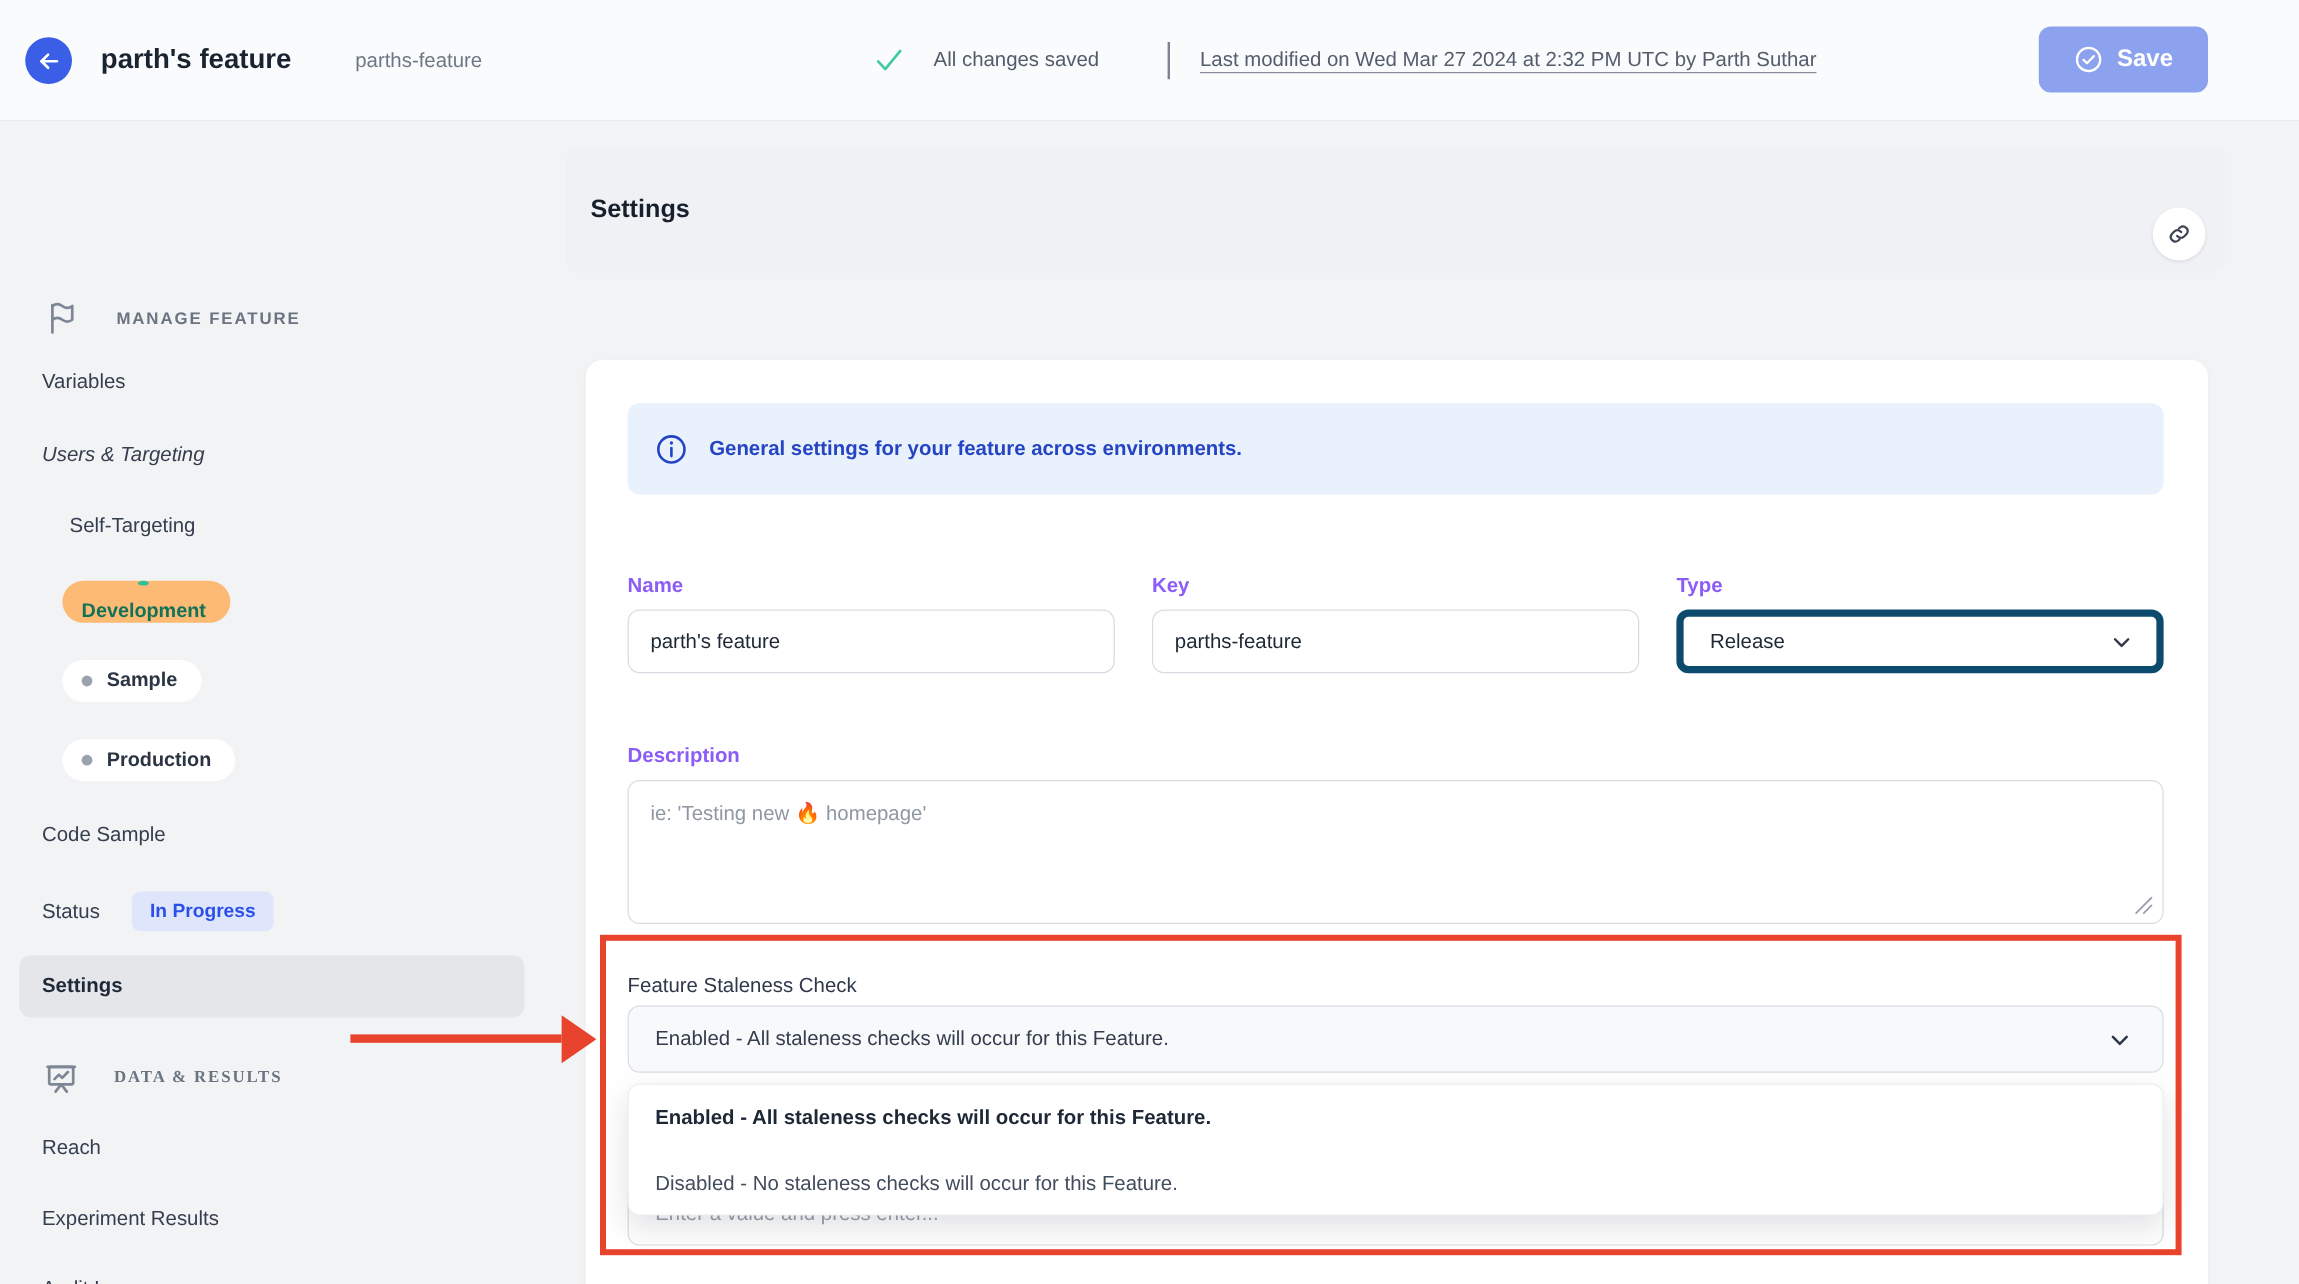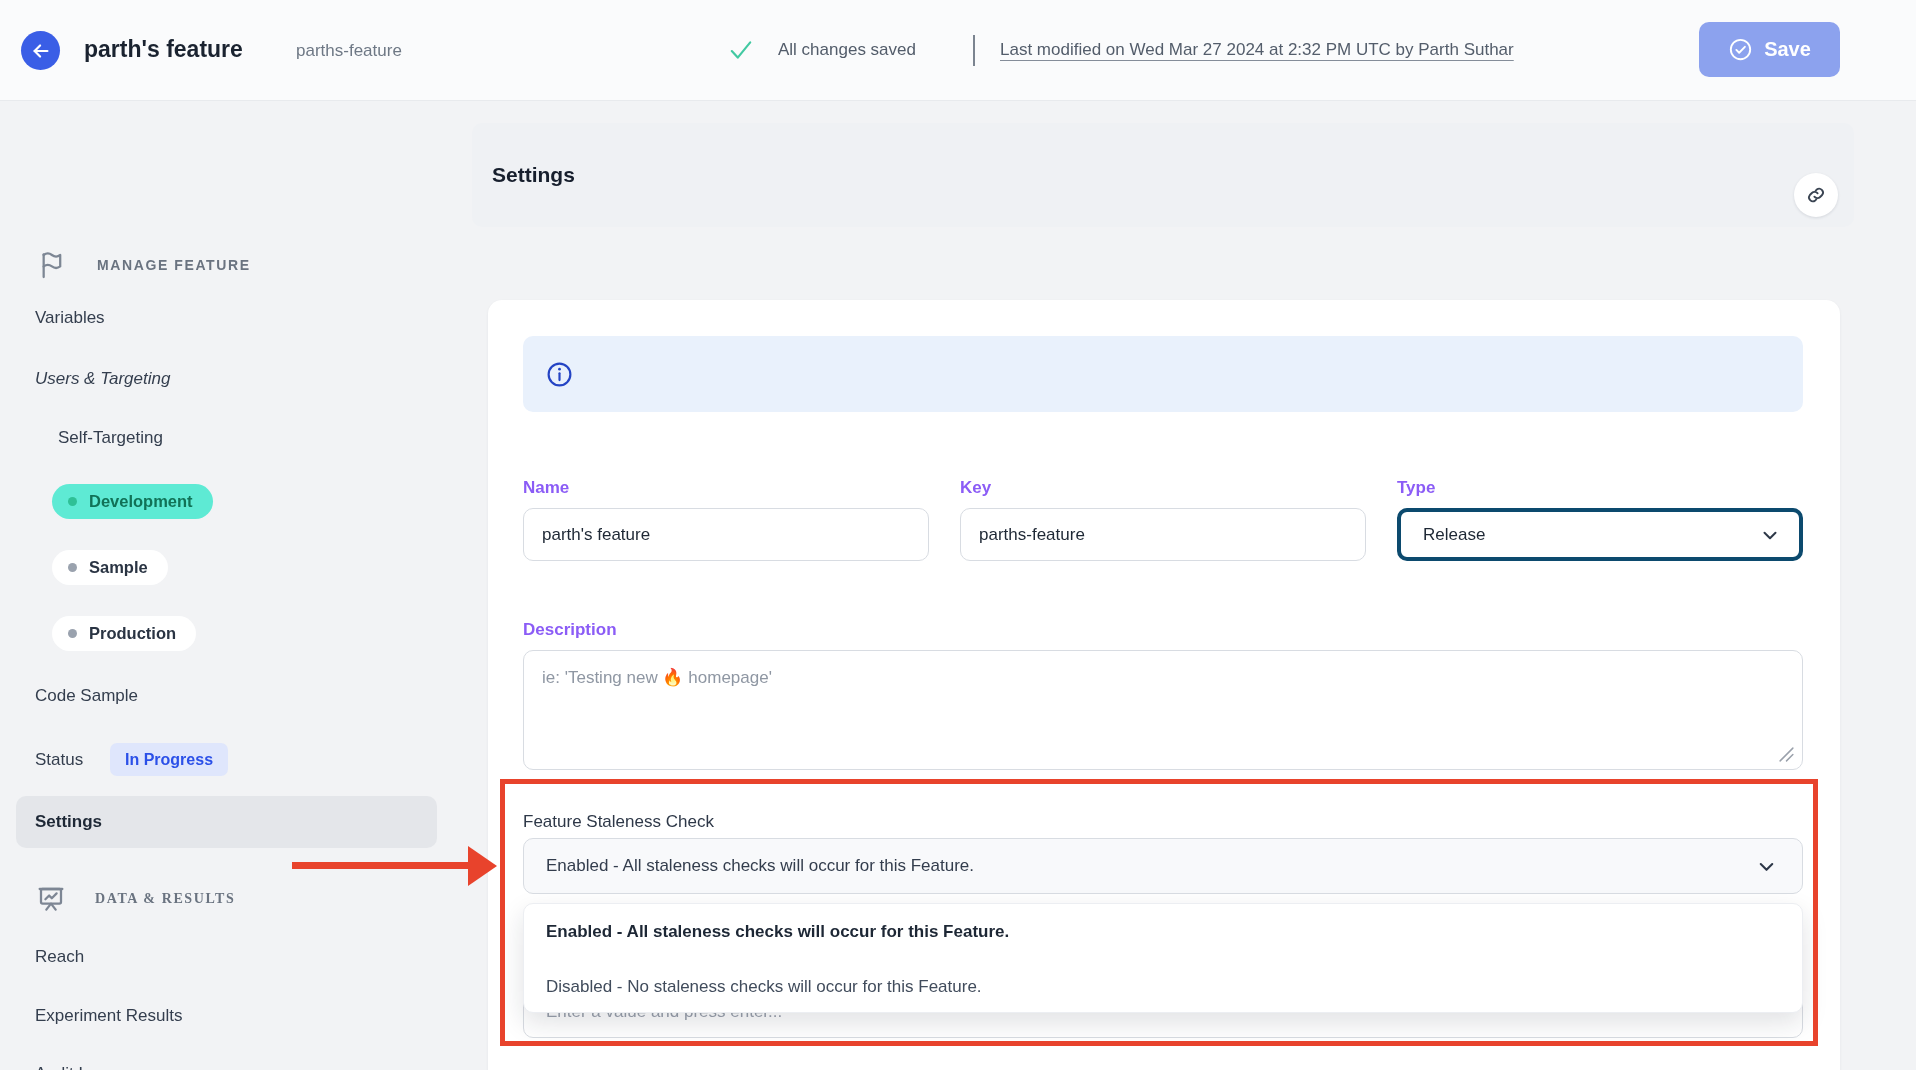--- a/index.html
+++ b/index.html
@@ -36,21 +36,21 @@
   .sb-section.data { left:35px; top:782px;font-family:Liberation Serif, serif; }
   .sb-item { position:absolute; left:35px; height:34px; display:flex; align-items:center;
     font-size:17px; font-weight:500; color:#343e4e; cursor:pointer; }
   .sb-variables { top:200px; } .sb-users { top:261px;font-style:italic; }
   .sb-self { left:58px; top:320px; }
   .sb-code { top:578px; } .sb-reach { top:839px; }
   .sb-exp { top:898px; } .sb-audit { top:956px; }
   .env-pill { position:absolute; left:52px; height:35px; border-radius:18px;
     display:flex; align-items:center; gap:12px; padding:0 20px 0 16px;
     font-size:16.5px; font-weight:600; cursor:pointer; }
-  .env-dev { top:383px; background:#5eead4; color:#117257; }
+  .env-dev { top:383px; background:#fdba74; color:#117257;flex-direction:column; }
   .env-stg { top:449px; background:#ffffff; color:#2a3443; }
   .env-prd { top:515px; background:#ffffff; color:#2a3443; }
   .env-dot { width:9px; height:9px; border-radius:50%; }
   .env-dev .env-dot { background:#2fc096; }
   .env-stg .env-dot, .env-prd .env-dot { background:#9aa2ae; }
   .sb-status { position:absolute; left:35px; top:642px; height:33px; display:flex; align-items:center;
     font-size:17px; font-weight:500; color:#343e4e; }
   .status-badge { position:absolute; left:110px; top:642px; height:33px; padding:0 15px;
     display:flex; align-items:center; background:#dfe6fc; color:#2b50e8;
     font-size:16px; font-weight:600; border-radius:7px; cursor:pointer; }
@@ -75,21 +75,21 @@
     padding-left:22px; z-index:2; }
   .banner-text { font-size:17px; font-weight:600; color:#2444c4; }
 
   .field-label { position:absolute; font-size:17px; font-weight:600; color:#8b5cf6; z-index:2; }
   .lbl-name { left:523px; top:478px; } .lbl-key { left:960px; top:478px; } .lbl-type { left:1397px; top:478px; }
   .text-input { position:absolute; top:508px; width:406px; height:53px;
     border:1px solid #d8dce2; border-radius:10px; background:#fff; padding:0 18px;
     font-size:17px; color:#1e2835; font-family:inherit; z-index:2; }
   .inp-name { left:523px; } .inp-key { left:960px; }
   .type-select { position:absolute; left:1397px; top:508px; width:406px; height:53px;
-    border:4px solid #0c4a6e; border-radius:10px; background:#fff;
+    border:6px solid #0c4a6e; border-radius:10px; background:#fff;
     display:flex; align-items:center; justify-content:space-between;
     padding:0 18px 0 22px; font-size:17px; color:#1e2835; cursor:pointer; z-index:2; }
 
   .lbl-desc { left:523px; top:620px; }
   .desc-area { position:absolute; left:523px; top:650px; width:1280px; height:120px;
     border:1px solid #d8dce2; border-radius:10px; background:#fff; resize:none;
     padding:16px 18px; font-size:17px; color:#1e2835; font-family:inherit; z-index:2; }
   .desc-area::placeholder { color:#8f97a3; }
   .resize-glyph { position:absolute; left:1778px; top:746px; z-index:2; pointer-events:none; }
 
@@ -241,20 +241,21 @@
   <div class="card"></div>
 
   <div class="banner">
     <span>
       <svg width="29" height="29" viewBox="0 0 24 24" fill="none" stroke="#2444c4" stroke-width="1.8" stroke-linecap="round">
           <circle cx="12" cy="12" r="9"></circle>
           <path d="M12 11v5.6"></path>
           <circle cx="12" cy="7.6" r="1.15" fill="#2444c4" stroke="none"></circle>
         </svg>
     </span>
+    <span class="banner-text">General settings for your feature across environments.</span>
   </div>
 
   <div class="field-label lbl-name">Name</div>
   <input class="text-input inp-name" value="parth's feature" style="">
 
   <div class="field-label lbl-key">Key</div>
   <input class="text-input inp-key" value="parths-feature" style="">
 
   <div class="field-label lbl-type">Type</div>
   <div class="type-select">

